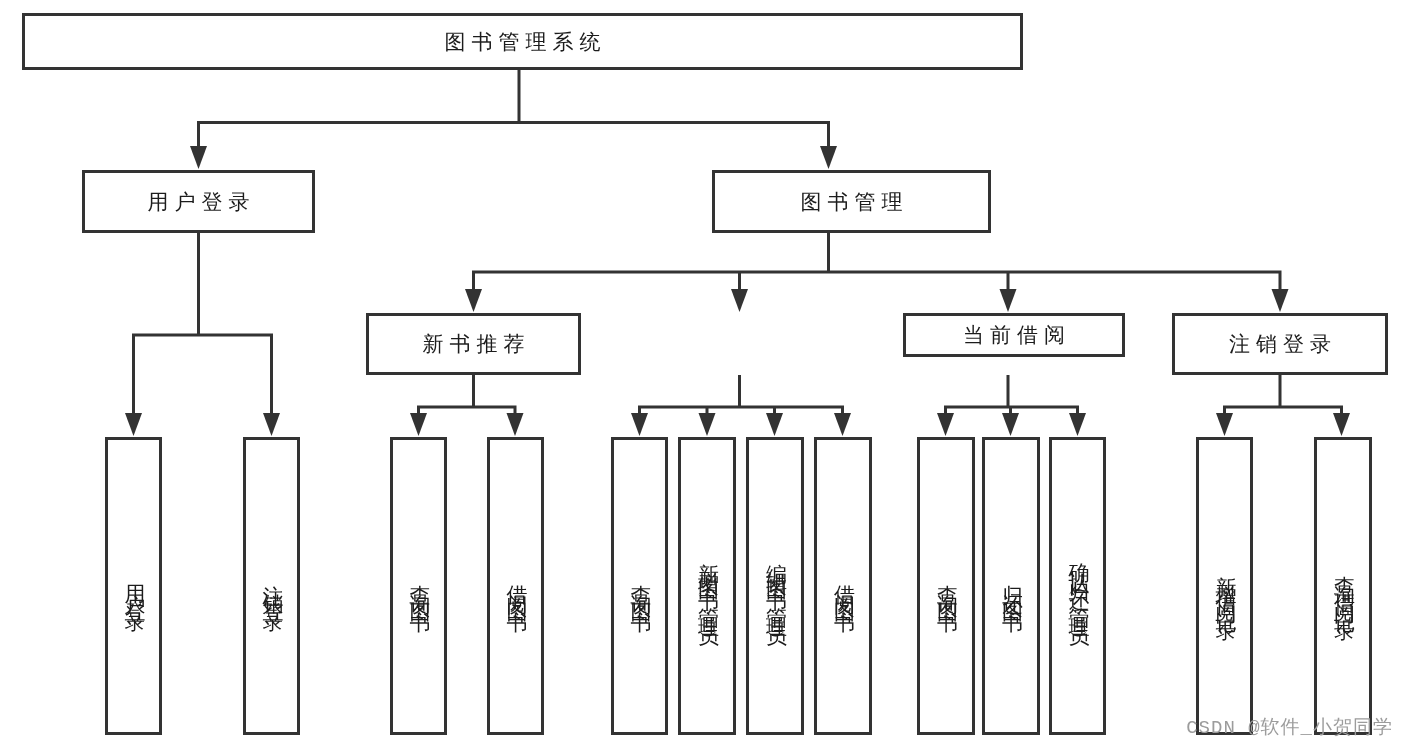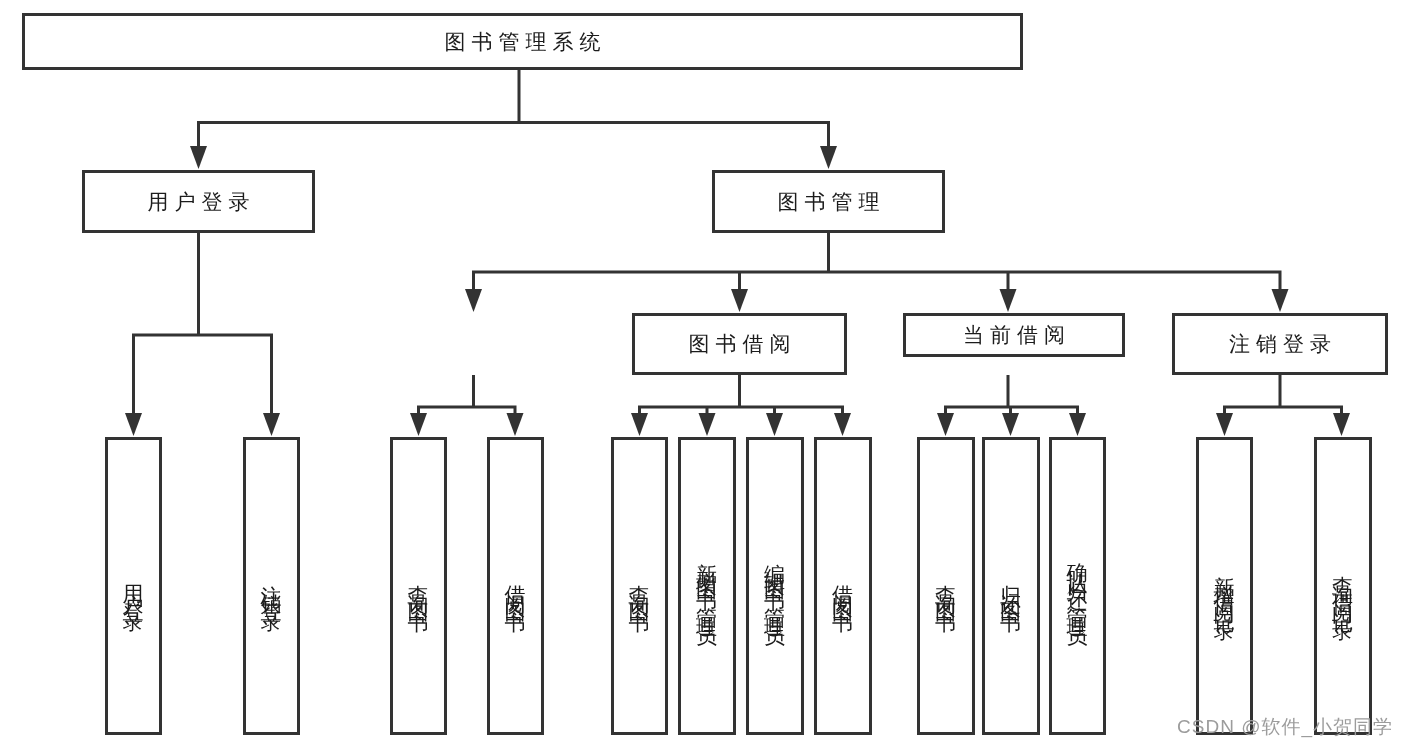--- a/index.html
+++ b/index.html
@@ -1,21 +1,21 @@
 <!DOCTYPE html>
 <html><head>
 <meta charset="utf-8">
 <style>
   html, body { margin: 0; padding: 0; background: #ffffff; }
   .stage {
     position: relative;
     width: 1405px;
     height: 747px;
     background: #ffffff;
-    font-family: Liberation Sans, sans-serif;
+    font-family: Liberation Mono, monospace;
     overflow: hidden;
   }
   .connectors {
     position: absolute;
     left: 0; top: 0;
     width: 1405px; height: 747px;
   }
   .box {
     position: absolute;
     box-sizing: border-box;
@@ -97,26 +97,26 @@
     </g>
   </svg>
 
   <div class="box h" style="left:22px;top:13px;width:1001px;height:57px">
     <span class="lbl">图书管理系统</span>
   </div>
 
   <div class="box h" style="left:82px;top:170px;width:233px;height:63px">
     <span class="lbl">用户登录</span>
   </div>
-  <div class="box h" style="left:712px;top:170px;width:233px;height:63px">
+  <div class="box h" style="left:712px;top:170px;width:279px;height:63px">
     <span class="lbl">图书管理</span>
   </div>
 
-  <div class="box h" style="left:632px;top:313px;width:215px;height:62px">
-    <span class="lbl">图书借阅</span>
+  <div class="box h" style="left:366px;top:313px;width:215px;height:62px">
+    <span class="lbl">新书推荐</span>
   </div>
   <div class="box h" style="left:903px;top:313px;width:222px;height:44px">
     <span class="lbl">当前借阅</span>
   </div>
   <div class="box h" style="left:1172px;top:313px;width:216px;height:62px">
     <span class="lbl">注销登录</span>
   </div>
 
   <div class="box v" style="left:105px;top:437px;width:57px;height:298px">
     <span class="lbl">用户登录</span>

